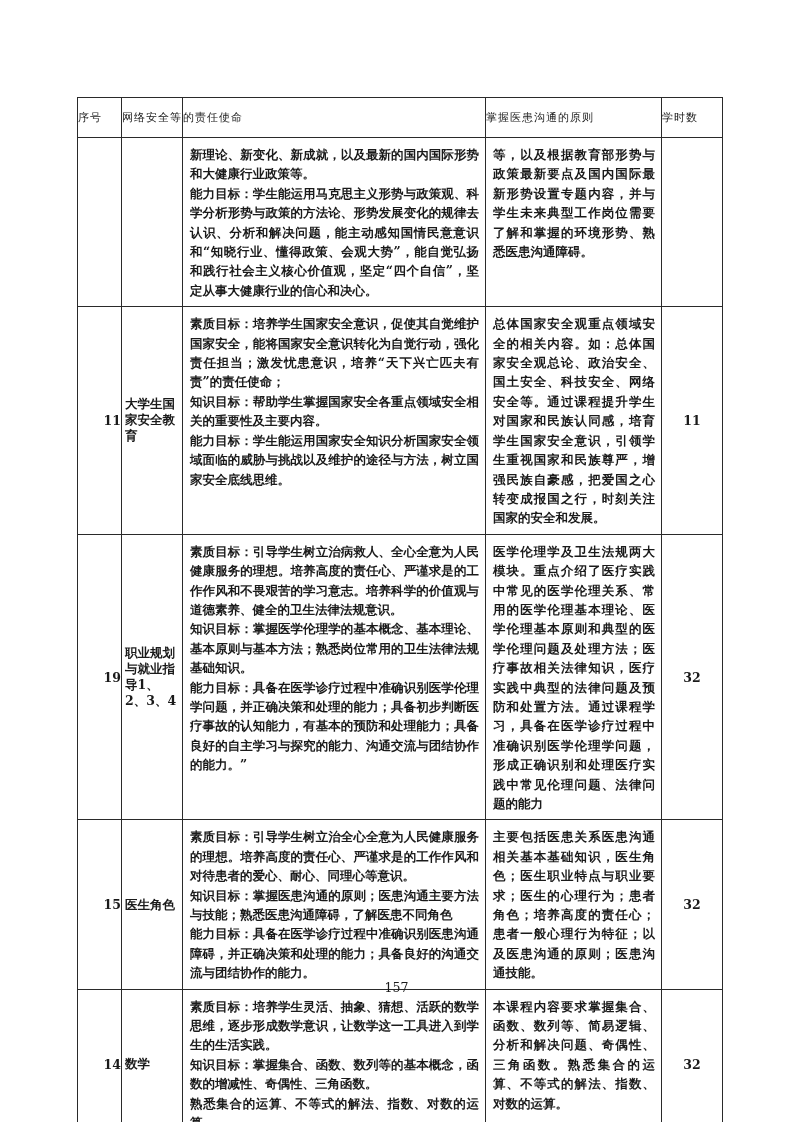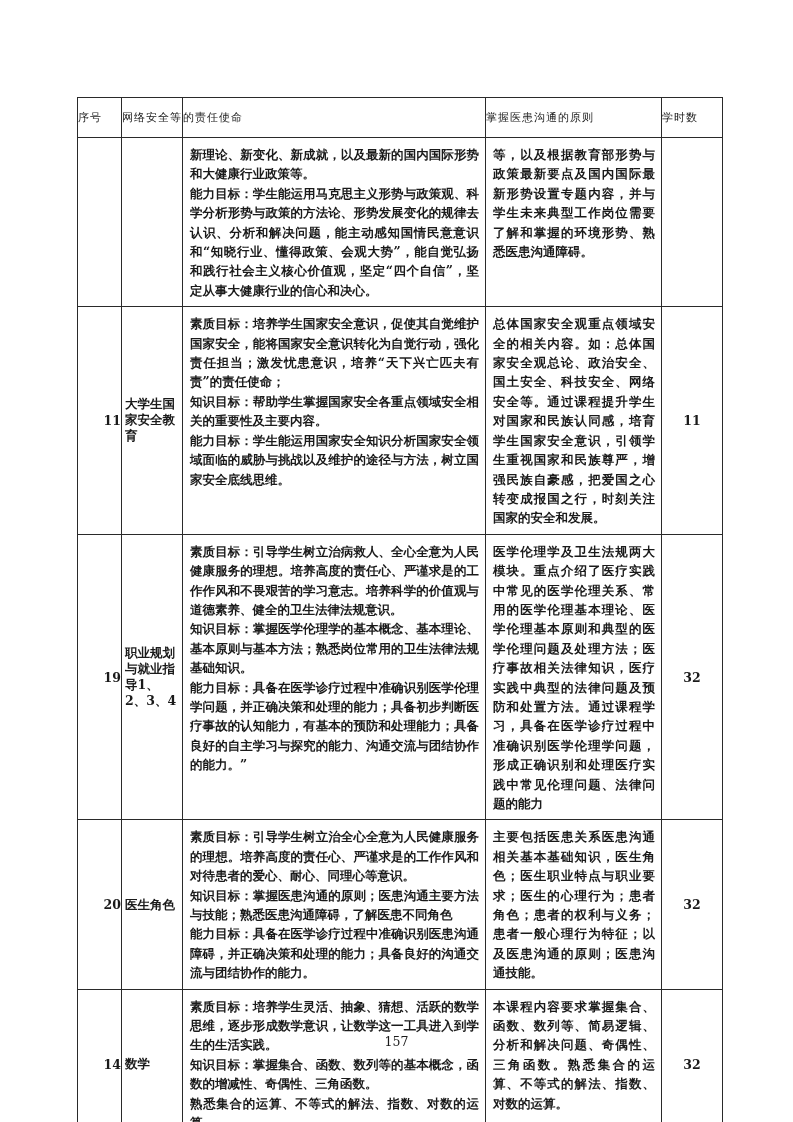--- a/index.html
+++ b/index.html
@@ -42,21 +42,21 @@
     vertical-align: top;
     padding: 7px 6px 6px 7px;
     line-height: 19.4px;
     text-align: justify;
   }
   .cell-text { white-space: pre-line; }
   td.c-hours { text-align: center; }
 
   .page-number {
     position: absolute;
-    top: 1034px;
+    top: 980px;
     left: 0;
     width: 793px;
     text-align: center;
     font-size: 12.5px;
     color: #1a1a1a;
   }
 </style>
 </head>
 <body>
 
@@ -110,29 +110,29 @@
           <div class="cell-text">素质目标：引导学生树立治病救人、全心全意为人民健康服务的理想。培养高度的责任心、严谨求是的工作作风和不畏艰苦的学习意志。培养科学的价值观与道德素养、健全的卫生法律法规意识。
 知识目标：掌握医学伦理学的基本概念、基本理论、基本原则与基本方法；熟悉岗位常用的卫生法律法规基础知识。
 能力目标：具备在医学诊疗过程中准确识别医学伦理学问题，并正确决策和处理的能力；具备初步判断医疗事故的认知能力，有基本的预防和处理能力；具备良好的自主学习与探究的能力、沟通交流与团结协作的能力。”</div>
         </td>
       <td class="c-content">
           <div class="cell-text">医学伦理学及卫生法规两大模块。重点介绍了医疗实践中常见的医学伦理关系、常用的医学伦理基本理论、医学伦理基本原则和典型的医学伦理问题及处理方法；医疗事故相关法律知识，医疗实践中典型的法律问题及预防和处置方法。通过课程学习，具备在医学诊疗过程中准确识别医学伦理学问题，形成正确识别和处理医疗实践中常见伦理问题、法律问题的能力</div>
         </td>
       <td class="c-hours">32</td>
     </tr>
     <tr style="height:162px">
-      <td class="c-num">20</td>
+      <td class="c-num">15</td>
       <td class="c-name">医生角色</td>
       <td class="c-obj">
           <div class="cell-text">素质目标：引导学生树立治全心全意为人民健康服务的理想。培养高度的责任心、严谨求是的工作作风和对待患者的爱心、耐心、同理心等意识。
 知识目标：掌握医患沟通的原则；医患沟通主要方法与技能；熟悉医患沟通障碍，了解医患不同角色
 能力目标：具备在医学诊疗过程中准确识别医患沟通障碍，并正确决策和处理的能力；具备良好的沟通交流与团结协作的能力。</div>
         </td>
       <td class="c-content">
-          <div class="cell-text">主要包括医患关系医患沟通相关基本基础知识，医生角色；医生职业特点与职业要求；医生的心理行为；患者角色；患者的权利与义务；患者一般心理行为特征；以及医患沟通的原则；医患沟通技能。</div>
+          <div class="cell-text">主要包括医患关系医患沟通相关基本基础知识，医生角色；医生职业特点与职业要求；医生的心理行为；患者角色；培养高度的责任心；患者一般心理行为特征；以及医患沟通的原则；医患沟通技能。</div>
         </td>
       <td class="c-hours">32</td>
     </tr>
     <tr style="height:124px">
       <td class="c-num">14</td>
       <td class="c-name">数学</td>
       <td class="c-obj">
           <div class="cell-text">素质目标：培养学生灵活、抽象、猜想、活跃的数学思维，逐步形成数学意识，让数学这一工具进入到学生的生活实践。
 知识目标：掌握集合、函数、数列等的基本概念，函数的增减性、奇偶性、三角函数。
 熟悉集合的运算、不等式的解法、指数、对数的运算。</div>

